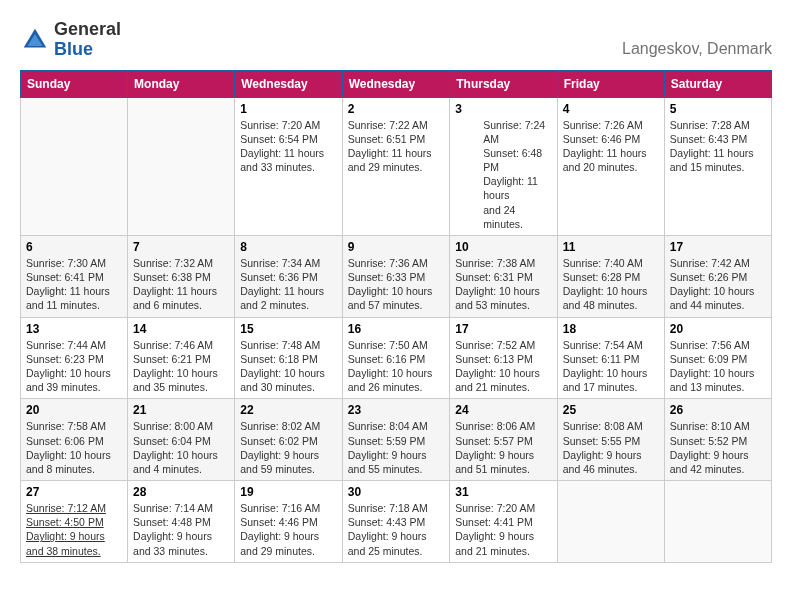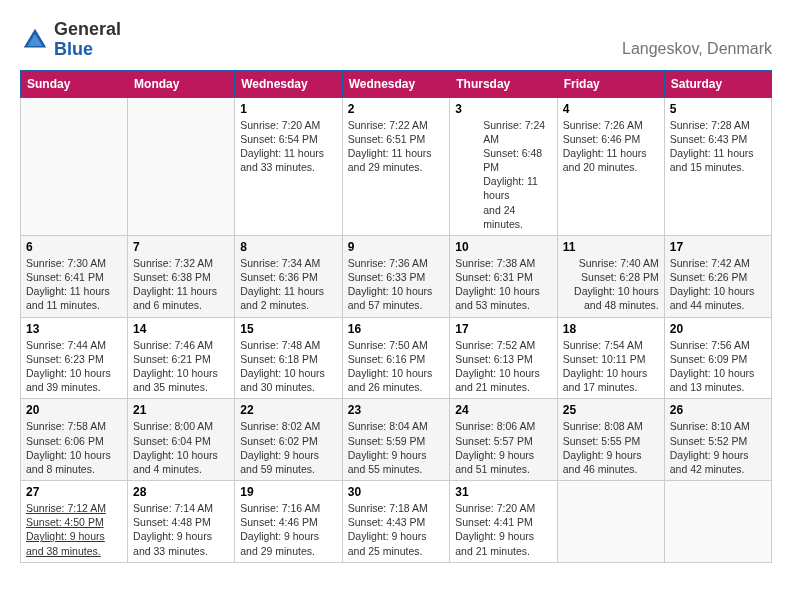--- a/index.html
+++ b/index.html
@@ -189,21 +189,21 @@
         </td>
         <td>
           <span class="day-num">10</span>
           <div class="day-info" style="white-space: pre-line;">Sunrise: 7:38 AM
 Sunset: 6:31 PM
 Daylight: 10 hours
 and 53 minutes.</div>
         </td>
         <td>
           <span class="day-num">11</span>
-          <div class="day-info" style="white-space: pre-line; text-align: right;">Sunrise: 7:40 AM
+          <div class="day-info" style="white-space: pre-line;">Sunrise: 7:40 AM
 Sunset: 6:28 PM
 Daylight: 10 hours
 and 48 minutes.</div>
         </td>
         <td>
           <span class="day-num">17</span>
           <div class="day-info" style="white-space: pre-line;">Sunrise: 7:42 AM
 Sunset: 6:26 PM
 Daylight: 10 hours
 and 44 minutes.</div>
@@ -241,21 +241,21 @@
         <td>
           <span class="day-num">17</span>
           <div class="day-info" style="white-space: pre-line;">Sunrise: 7:52 AM
 Sunset: 6:13 PM
 Daylight: 10 hours
 and 21 minutes.</div>
         </td>
         <td>
           <span class="day-num">18</span>
           <div class="day-info" style="white-space: pre-line;">Sunrise: 7:54 AM
-Sunset: 10:11 PM
+Sunset: 6:11 PM
 Daylight: 10 hours
 and 17 minutes.</div>
         </td>
         <td>
           <span class="day-num">20</span>
           <div class="day-info" style="white-space: pre-line;">Sunrise: 7:56 AM
 Sunset: 6:09 PM
 Daylight: 10 hours
 and 13 minutes.</div>
         </td>

